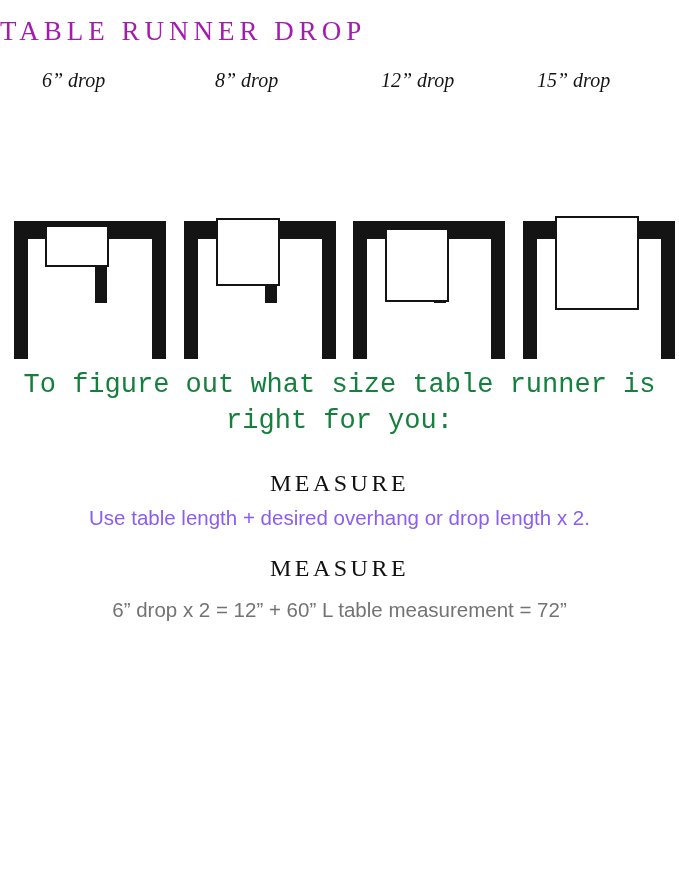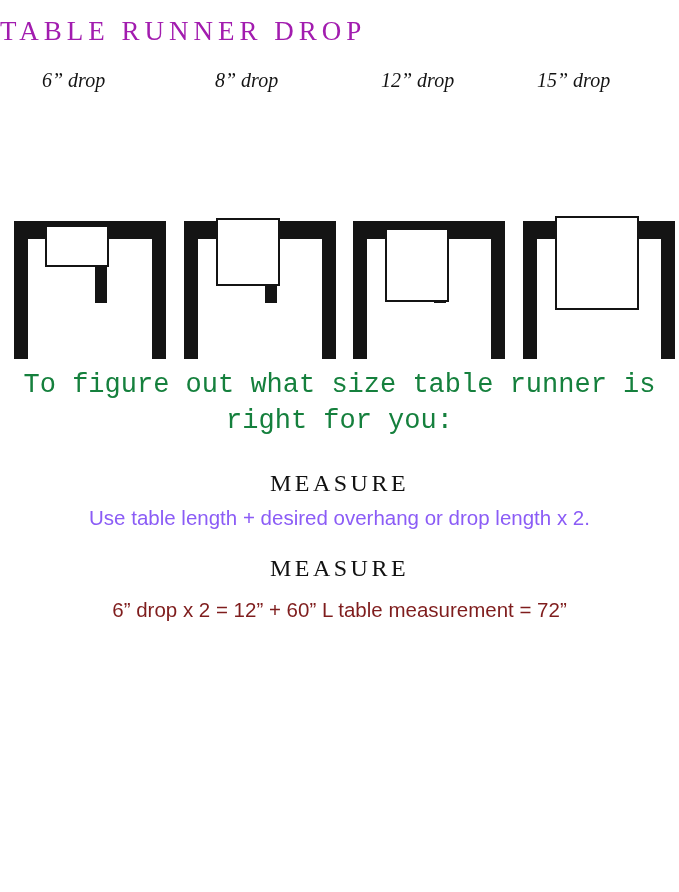--- a/index.html
+++ b/index.html
@@ -90,21 +90,21 @@
     font-family: "Liberation Sans", sans-serif;
     font-size: 20.5px;
     line-height: 1.34;
     color: #8b5cf6;
     margin: 0 auto;
     max-width: 660px;
   }
   .calc {
     font-family: "Liberation Sans", sans-serif;
     font-size: 20.5px;
-    color: #7f1d1d;
+    color: #737373;
     margin: 16px 0 20px 0;
   }
   .spacer-s { height: 10px; }
 </style>
 </head>
 <body>
 
 <div class="page">
 
   <div class="title">TABLE RUNNER DROP</div>

